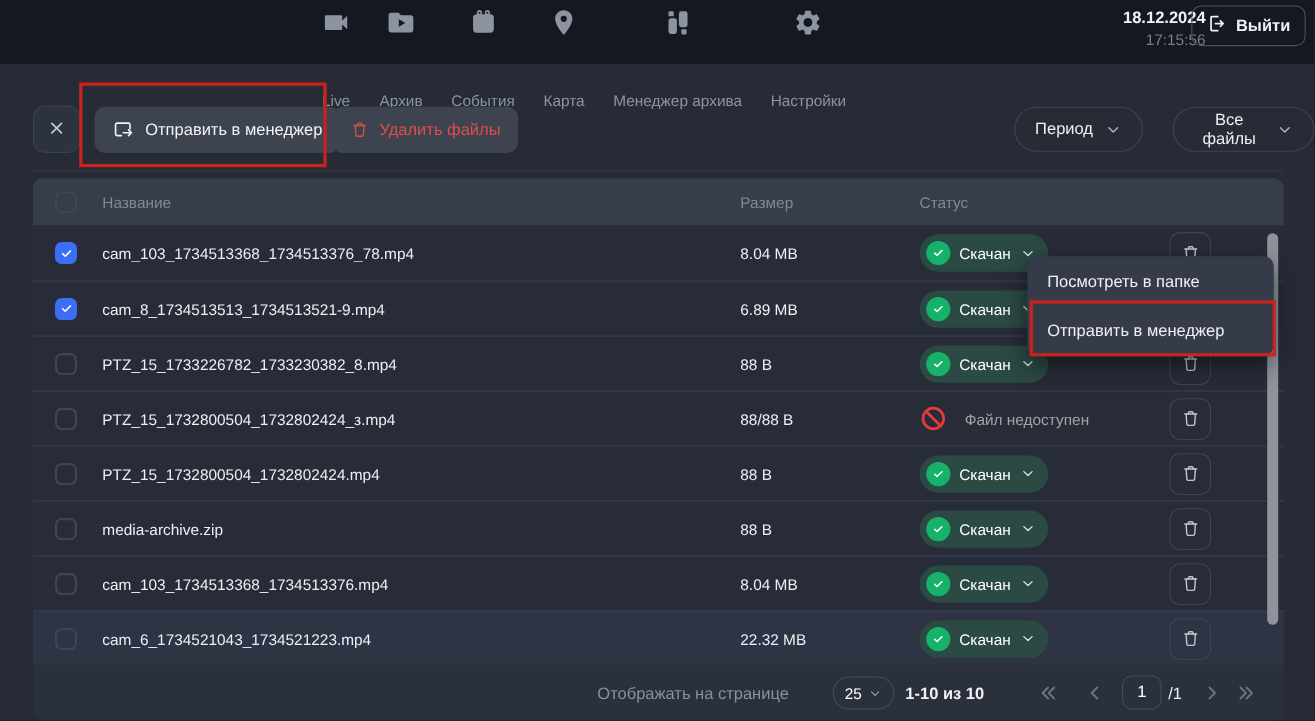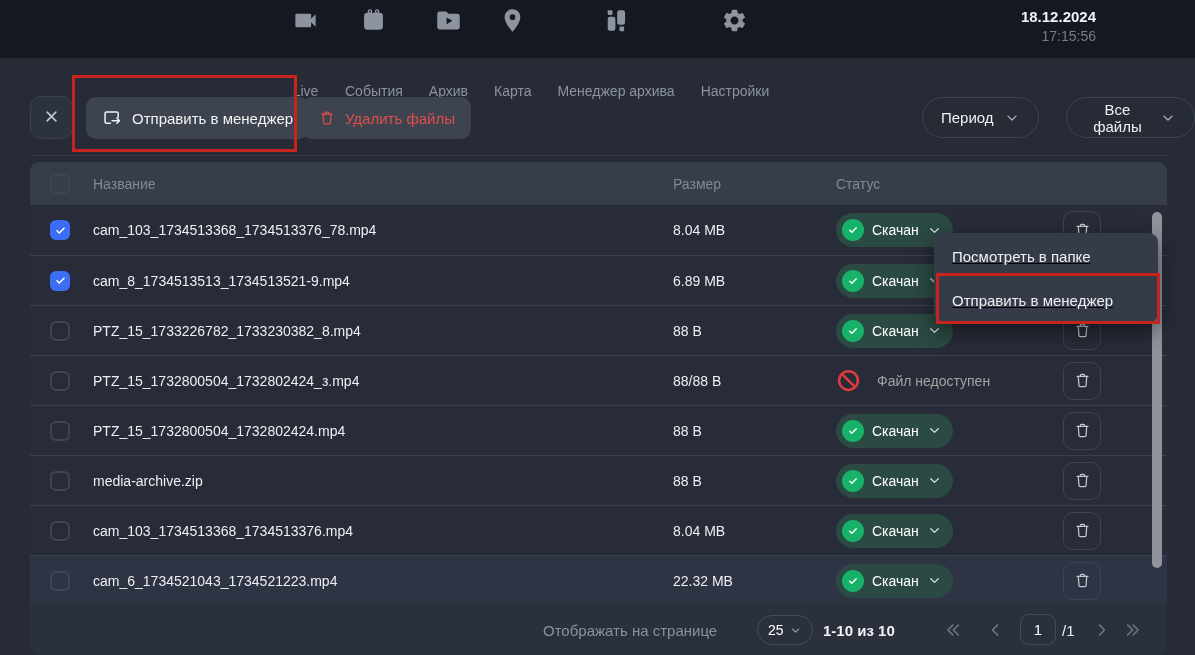--- a/index.html
+++ b/index.html
@@ -66,21 +66,21 @@
   .badge .bchev { display:flex; color:#dfe3e8; }
   .unavail { gap:16px; color:#a3a3a3; }
   .unavail .ban { display:flex; color:#e23b3b; }
   .trash { width:38px; height:38px; margin-left:23px; border-radius:10px; background:transparent;
            border:1px solid #3d4452; color:#c2c7cf; display:flex; align-items:center;
            justify-content:center; cursor:pointer; }
   .scrollbar { position:absolute; left:1152px; top:212px; width:10px; height:356px;
                border-radius:5px; background:#8e939c; z-index:5; cursor:pointer; }
   
   .menu { position:absolute; left:934px; top:233px; width:224px; background:#353b49;
-          border-radius:9px; box-shadow:0 8px 22px rgba(0,0,0,.5); z-index:30; padding:1px 0;text-decoration:underline; }
+          border-radius:9px; box-shadow:0 8px 22px rgba(0,0,0,.5); z-index:30; padding:1px 0; }
   .menu-item { height:44px; display:flex; align-items:center; padding-left:18px;
                color:#eef0f3; font-size:15px; cursor:pointer; white-space:nowrap; }
   
   .ann { position:absolute; border:3px solid #c8241d; z-index:50; pointer-events:none; }
   .ann1 { left:72px; top:75px; width:225px; height:77px; }
   .ann2 { left:936px; top:273px; width:224px; height:51px; }
   
   .pagebar { position:absolute; left:30px; top:605px; width:1137px; height:50px;
              background:#2b303d; border-radius:0 0 10px 10px; z-index:10; }
   .pagebar > * { position:absolute; }
@@ -113,35 +113,35 @@
           <span class="ticon">
             <svg viewBox="0 0 24 24" width="27" height="27" fill="currentColor">
               <path d="M17 10.5V7c0-.55-.45-1-1-1H4c-.55 0-1 .45-1 1v10c0 .55.45 1 1 1h12c.55 0 1-.45 1-1v-3.5l4 4v-11l-4 4z"></path>
             </svg>
           </span>
           <span class="tlabel">Live</span>
         </div>
         <div class="tab">
           <span class="ticon">
             <svg viewBox="0 0 24 24" width="27" height="27" fill="currentColor">
-              <rect x="3.6" y="5.2" width="16.8" height="15" rx="3"></rect>
-              <path fill-rule="evenodd" d="M8.8 1.9a2.1 2.1 0 1 0 0 4.2 2.1 2.1 0 0 0 0-4.2zm0 1.3a.8.8 0 1 1 0 1.6.8.8 0 0 1 0-1.6z"></path>
-              <path fill-rule="evenodd" d="M15.2 1.9a2.1 2.1 0 1 0 0 4.2 2.1 2.1 0 0 0 0-4.2zm0 1.3a.8.8 0 1 1 0 1.6.8.8 0 0 1 0-1.6z"></path>
-            </svg>
-          </span>
-          <span class="tlabel">События</span>
+              <path d="M10 4l2 2h8c1.1 0 2 .9 2 2v10c0 1.1-.9 2-2 2H4c-1.1 0-2-.9-2-2V6c0-1.1.9-2 2-2h6z"></path>
+              <path d="M10.3 9.3l5.2 3-5.2 3z" fill="#141821"></path>
+            </svg>
+          </span>
+          <span class="tlabel">Архив</span>
         </div>
         <div class="tab">
           <span class="ticon">
             <svg viewBox="0 0 24 24" width="27" height="27" fill="currentColor">
-              <path d="M10 4l2 2h8c1.1 0 2 .9 2 2v10c0 1.1-.9 2-2 2H4c-1.1 0-2-.9-2-2V6c0-1.1.9-2 2-2h6z"></path>
-              <path d="M10.3 9.3l5.2 3-5.2 3z" fill="#141821"></path>
-            </svg>
-          </span>
-          <span class="tlabel">Архив</span>
+              <rect x="3.6" y="5.2" width="16.8" height="15" rx="3"></rect>
+              <path fill-rule="evenodd" d="M8.8 1.9a2.1 2.1 0 1 0 0 4.2 2.1 2.1 0 0 0 0-4.2zm0 1.3a.8.8 0 1 1 0 1.6.8.8 0 0 1 0-1.6z"></path>
+              <path fill-rule="evenodd" d="M15.2 1.9a2.1 2.1 0 1 0 0 4.2 2.1 2.1 0 0 0 0-4.2zm0 1.3a.8.8 0 1 1 0 1.6.8.8 0 0 1 0-1.6z"></path>
+            </svg>
+          </span>
+          <span class="tlabel">События</span>
         </div>
         <div class="tab">
           <span class="ticon">
             <svg viewBox="0 0 24 24" width="27" height="27" fill="currentColor">
               <path d="M12 2c-3.87 0-7 3.13-7 7 0 5.25 7 13 7 13s7-7.75 7-13c0-3.87-3.13-7-7-7zm0 9.5a2.5 2.5 0 1 1 0-5 2.5 2.5 0 0 1 0 5z"></path>
             </svg>
           </span>
           <span class="tlabel">Карта</span>
         </div>
         <div class="tab">
@@ -161,20 +161,27 @@
               <path d="M19.14 12.94c.04-.3.06-.61.06-.94 0-.32-.02-.64-.07-.94l2.03-1.58c.18-.14.23-.41.12-.61l-1.92-3.32c-.12-.22-.37-.29-.59-.22l-2.39.96c-.5-.38-1.03-.7-1.62-.94l-.36-2.54c-.04-.24-.24-.41-.48-.41h-3.84c-.24 0-.43.17-.47.41l-.36 2.54c-.59.24-1.13.57-1.62.94l-2.39-.96c-.22-.08-.47 0-.59.22L2.74 8.87c-.12.21-.08.47.12.61l2.03 1.58c-.05.3-.09.63-.09.94s.02.64.07.94l-2.03 1.58c-.18.14-.23.41-.12.61l1.92 3.32c.12.22.37.29.59.22l2.39-.96c.5.38 1.03.7 1.62.94l.36 2.54c.05.24.24.41.48.41h3.84c.24 0 .44-.17.47-.41l.36-2.54c.59-.24 1.13-.56 1.62-.94l2.39.96c.22.08.47 0 .59-.22l1.92-3.32c.12-.22.07-.47-.12-.61l-2.01-1.58zM12 15.6c-1.98 0-3.6-1.62-3.6-3.6s1.62-3.6 3.6-3.6 3.6 1.62 3.6 3.6-1.62 3.6-3.6 3.6z"></path>
             </svg>
           </span>
           <span class="tlabel">Настройки</span>
         </div>
       </nav>
     <div class="clock">
       <div class="date">18.12.2024</div>
       <div class="time">17:15:56</div>
     </div>
+    <button class="logout">
+      <span class="icon" id="logout-icon"><svg viewBox="0 0 24 24" width="19" height="19" fill="currentColor">
+            <path d="M13.5 3H6c-1.1 0-2 .9-2 2v14c0 1.1.9 2 2 2h7.5v-1.9H6V4.9h7.5V3z"></path>
+            <path d="M15.8 7.6l-1.3 1.3 2.1 2.1H9.2v1.9h7.4l-2.1 2.1 1.3 1.3 4.4-4.35z"></path>
+          </svg></span>
+      <span>Выйти</span>
+    </button>
   </header>
 
   <button class="btn-close">
     <span id="close-icon"><svg viewBox="0 0 24 24" width="19" height="19" fill="currentColor">
           <g stroke="currentColor" stroke-width="2" stroke-linecap="round">
             <path d="M6.5 6.5l11 11M17.5 6.5l-11 11"></path>
           </g>
         </svg></span>
   </button>
   <button class="btn btn-send">

